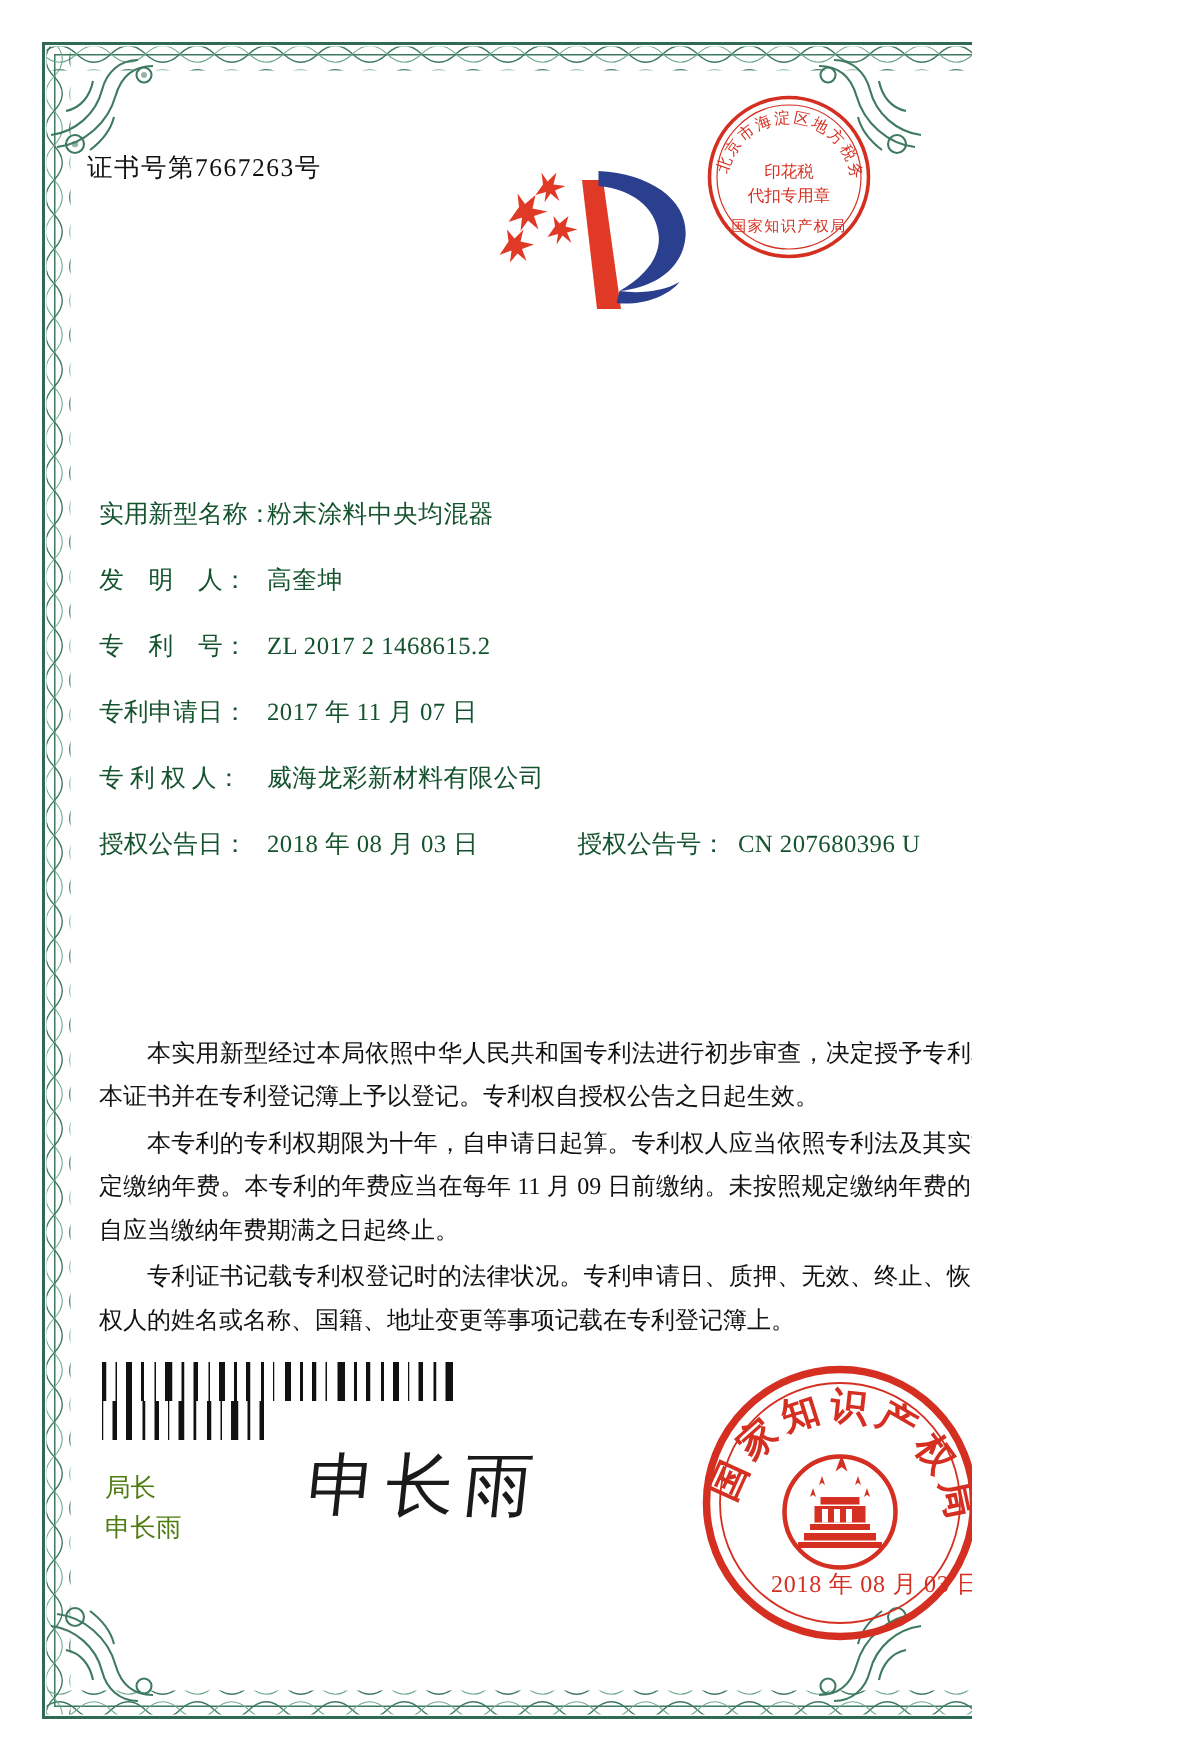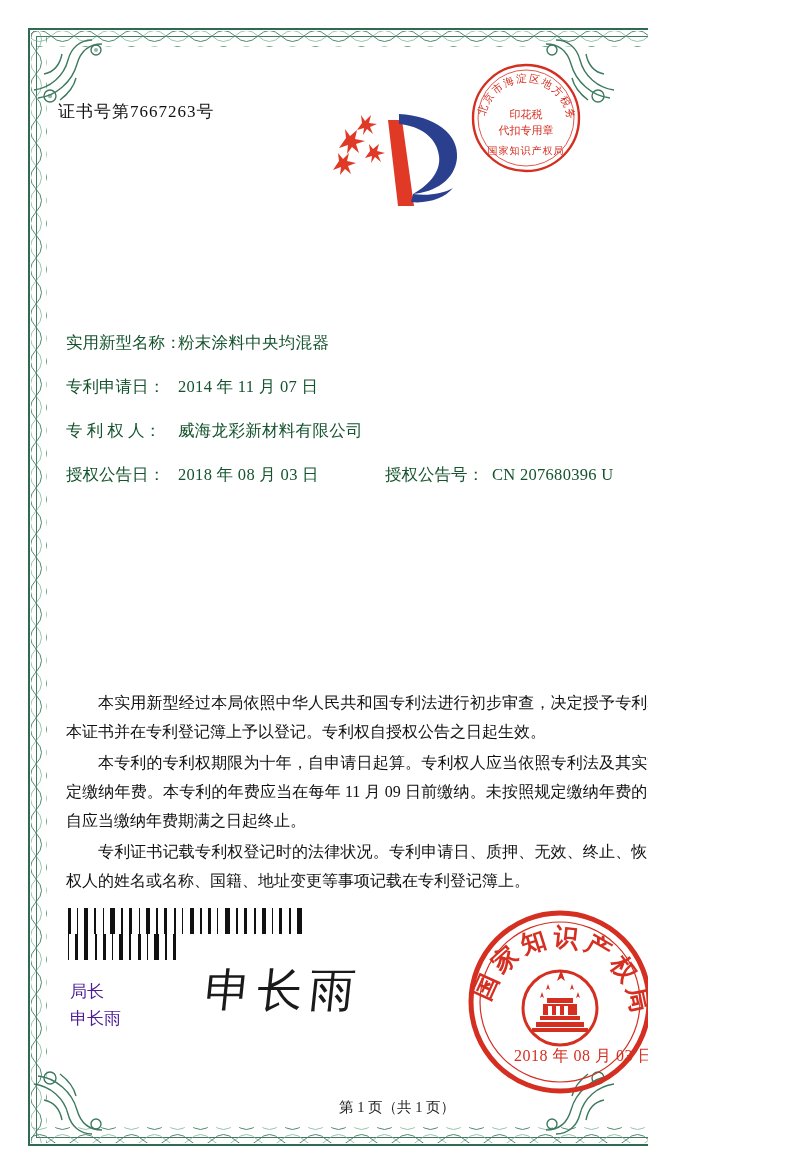--- a/index.html
+++ b/index.html
@@ -151,21 +151,21 @@
     vertical-align: top;
   }
 
   
   .sig-label {
     position: absolute;
     left: 70px;
     top: 978px;
     font-size: 17px;
     line-height: 27px;
-    color: #4c1d95;
+    color: #4d7c0f;
   }
   .sig-script {
     position: absolute;
     left: 205px;
     top: 960px;
     font-size: 46px;
     color: #1a1a1a;
     font-family: "Liberation Serif", "DejaVu Serif", serif;
     letter-spacing: 6px;
     transform: skewX(-6deg);
@@ -301,22 +301,30 @@
     </svg>
   </div>
 
 
   <div class="fields">
     <div class="field-row">
       <div class="field-label">实用新型名称：</div>
       <div class="field-value">粉末涂料中央均混器</div>
     </div>
     <div class="field-row">
+      <div class="field-label">发　明　人：</div>
+      <div class="field-value">高奎坤</div>
+    </div>
+    <div class="field-row">
+      <div class="field-label">专　利　号：</div>
+      <div class="field-value">ZL 2017 2 1468615.2</div>
+    </div>
+    <div class="field-row">
       <div class="field-label">专利申请日：</div>
-      <div class="field-value">2014 年 11 月 07 日</div>
+      <div class="field-value">2017 年 11 月 07 日</div>
     </div>
     <div class="field-row">
       <div class="field-label">专 利 权 人：</div>
       <div class="field-value">威海龙彩新材料有限公司</div>
     </div>
     <div class="field-row two-col">
       <div class="field-label">授权公告日：</div>
       <div class="field-value">2018 年 08 月 03 日</div>
       <div class="spacer-col"></div>
       <div class="field-label2">授权公告号：</div>
@@ -407,15 +415,14 @@
           <rect x="-12" y="-2" width="4" height="9" fill="#fff"></rect>
           <rect x="-4" y="-2" width="4" height="9" fill="#fff"></rect>
           <rect x="4" y="-2" width="4" height="9" fill="#fff"></rect>
           <rect x="-28" y="20" width="56" height="4"></rect>
         </g>
       </g>
     </svg>
   </div>
   <div class="seal-date">2018 年 08 月 03 日</div>
 
-  <div class="footer">第 1 页（共 1 页）</div>
 
 </div>
 
 </body></html>

